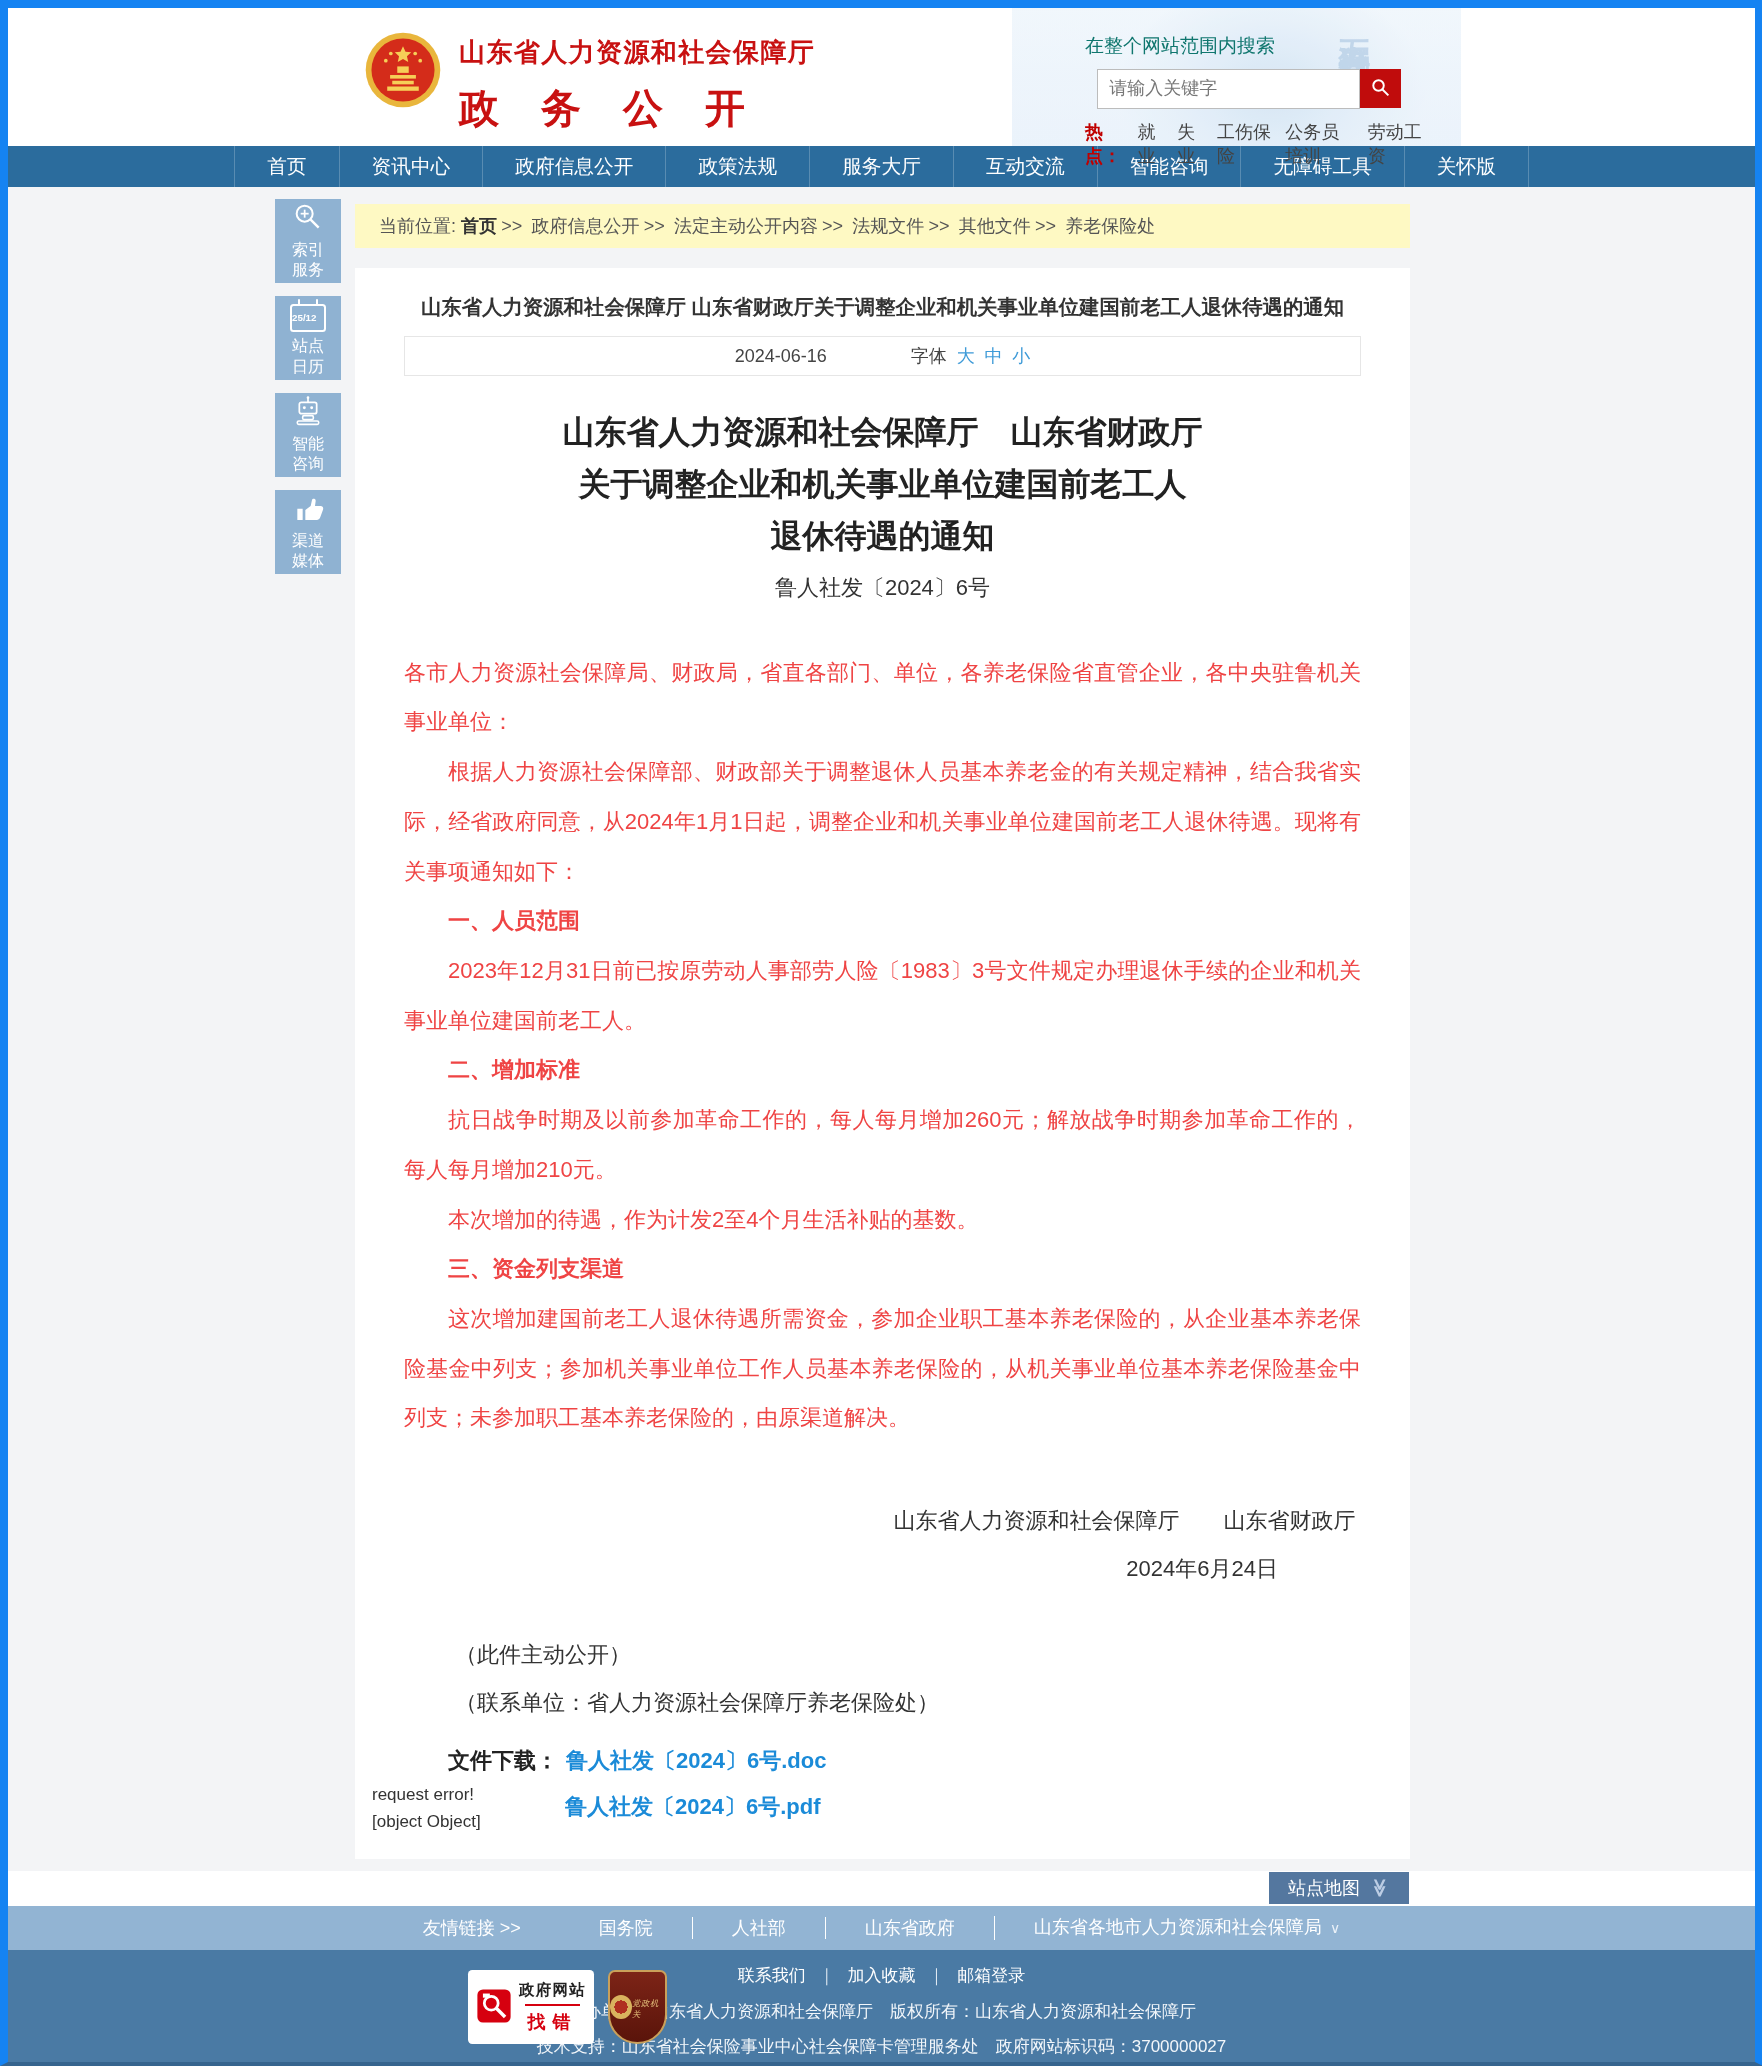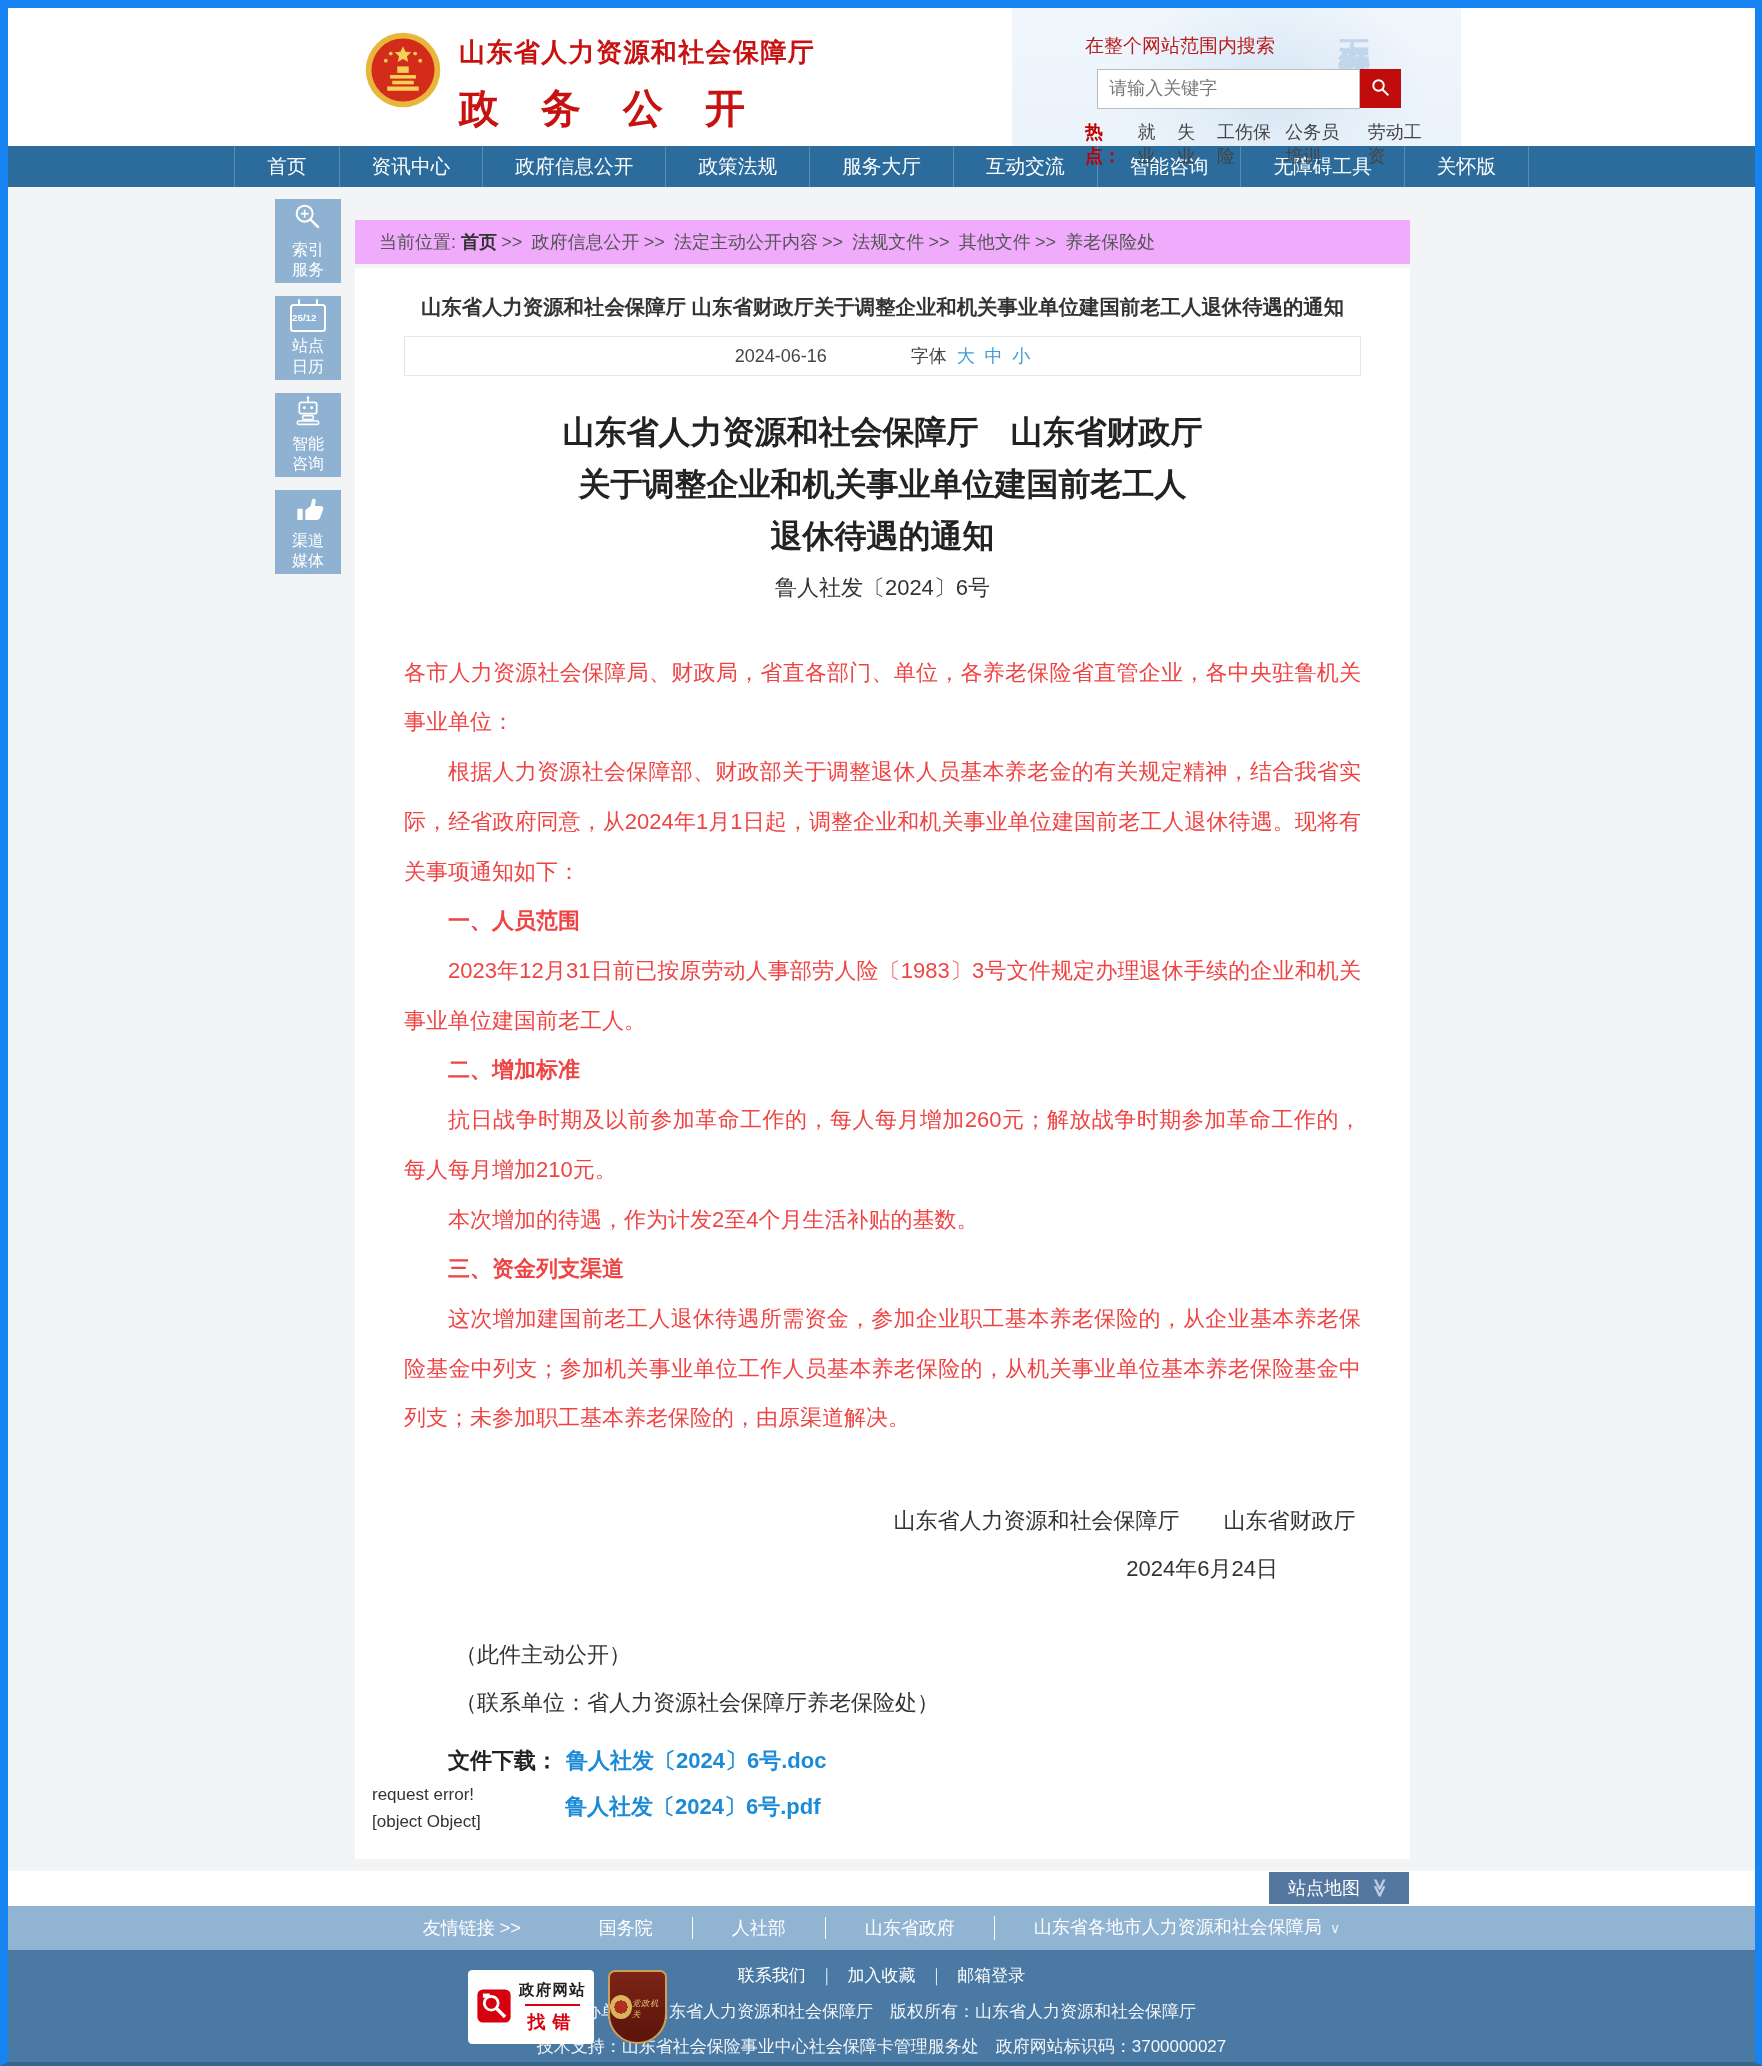--- a/index.html
+++ b/index.html
@@ -17,21 +17,21 @@
       radial-gradient(ellipse 154px 112px at 58% 60%, #cfe2f2 0%, rgba(223,236,248,.85) 55%, rgba(240,247,253,.4) 100%),
       linear-gradient(180deg,#eef5fb,#e2eefa);
     opacity:.85;}
   .watermark-text{position:absolute;right:84px;top:7px;writing-mode:vertical-rl;
     font-size:32px;font-weight:bold;color:#a9c6e2;opacity:.75;letter-spacing:4.2px;}
   .logo-area{position:absolute;left:357px;top:24px;display:flex;align-items:flex-start;}
   .logo-text{margin-left:18px;}
   .site-name{font-size:26px;font-weight:bold;color:#c81111;letter-spacing:1.4px;margin-top:2.8px;}
   .site-subtitle{font-size:40px;font-weight:bold;color:#c81111;letter-spacing:42px;margin-top:11.2px;white-space:nowrap;}
   .search-area{position:absolute;left:1077px;top:25px;width:351px;}
-  .search-label{font-size:19px;color:#b91c1c;margin-bottom:9.8px;}
+  .search-label{font-size:19px;color:#0f766e;margin-bottom:9.8px;}
   .search-row{display:flex;align-items:center;margin-left:12px;}
   .search-input{width:239px;height:38px;border:0.7px solid #bcbcbc;font-size:18px;padding:0 11.2px;outline:none;color:#333;background:#fff;}
   .search-input::placeholder{color:#777;}
   .search-btn{width:41px;height:39px;background:#c00c0c;border:none;display:flex;align-items:center;justify-content:center;cursor:pointer;}
   .hot-row{margin-top:11.2px;display:flex;align-items:baseline;font-size:18px;}
   .hot-label{color:#c00000;font-weight:bold;margin-right:9.8px;}
   .hot-row a{color:#444;text-decoration:none;margin-right:11.2px;}
   
   .nav{height:41px;background:#2b6c9d;}
   .nav ul{margin:0;padding:0;list-style:none;display:flex;justify-content:center;height:41px;}
@@ -39,21 +39,21 @@
   .nav li:last-child{border-right:0.7px solid rgba(255,255,255,.22);}
   
   .main{position:relative;height:1684px;background:#f3f4f6;}
   .sidebar{position:absolute;left:267px;top:12px;width:66px;display:flex;flex-direction:column;gap:13px;}
   .side-item{height:84px;background:#8fb2d2;color:#fff;display:flex;flex-direction:column;align-items:center;justify-content:center;cursor:pointer;}
   .side-label{font-size:16px;line-height:1.28;text-align:center;margin-top:4.2px;}
   .cal-wrap{position:relative;width:32px;height:24px;border:2.1px solid #fff;border-radius:3.5px;margin-top:5.6px;}
   .cal-ring{position:absolute;top:-7px;width:2.8px;height:7px;background:#fff;border-radius:1.4px;}
   .cal-ring.r1{left:5.6px;}.cal-ring.r2{right:5.6px;}
   .cal-text{line-height:24px;text-align:center;font-size:9.8px;font-weight:bold;color:#fff;}
-  .breadcrumb{position:absolute;left:347px;top:33px;width:1055px;height:44px;background:#f0abfc;box-sizing:border-box;
+  .breadcrumb{position:absolute;left:347px;top:17px;width:1055px;height:44px;background:#fef9c3;box-sizing:border-box;
     line-height:44px;padding-left:24px;font-size:18px;color:#555;white-space:nowrap;}
   .breadcrumb a{color:#555;text-decoration:none;}
   .breadcrumb .home{font-weight:bold;color:#333;}
   .breadcrumb .sep{margin:0 4.2px;color:#555;}
   
   .content{position:absolute;left:347px;top:81px;width:1055px;height:1591px;background:#fff;box-sizing:border-box;padding:0 49px;}
   .list-title{padding-top:25px;text-align:center;font-size:20.4px;font-weight:bold;color:#333;}
   .meta{margin-top:15.4px;border:0.7px solid #e6e6e6;height:38px;display:flex;align-items:center;justify-content:center;gap:84px;font-size:18px;color:#444;}
   .meta .date{color:#444;}
   .meta .sizes{display:flex;align-items:center;gap:9.8px;}

